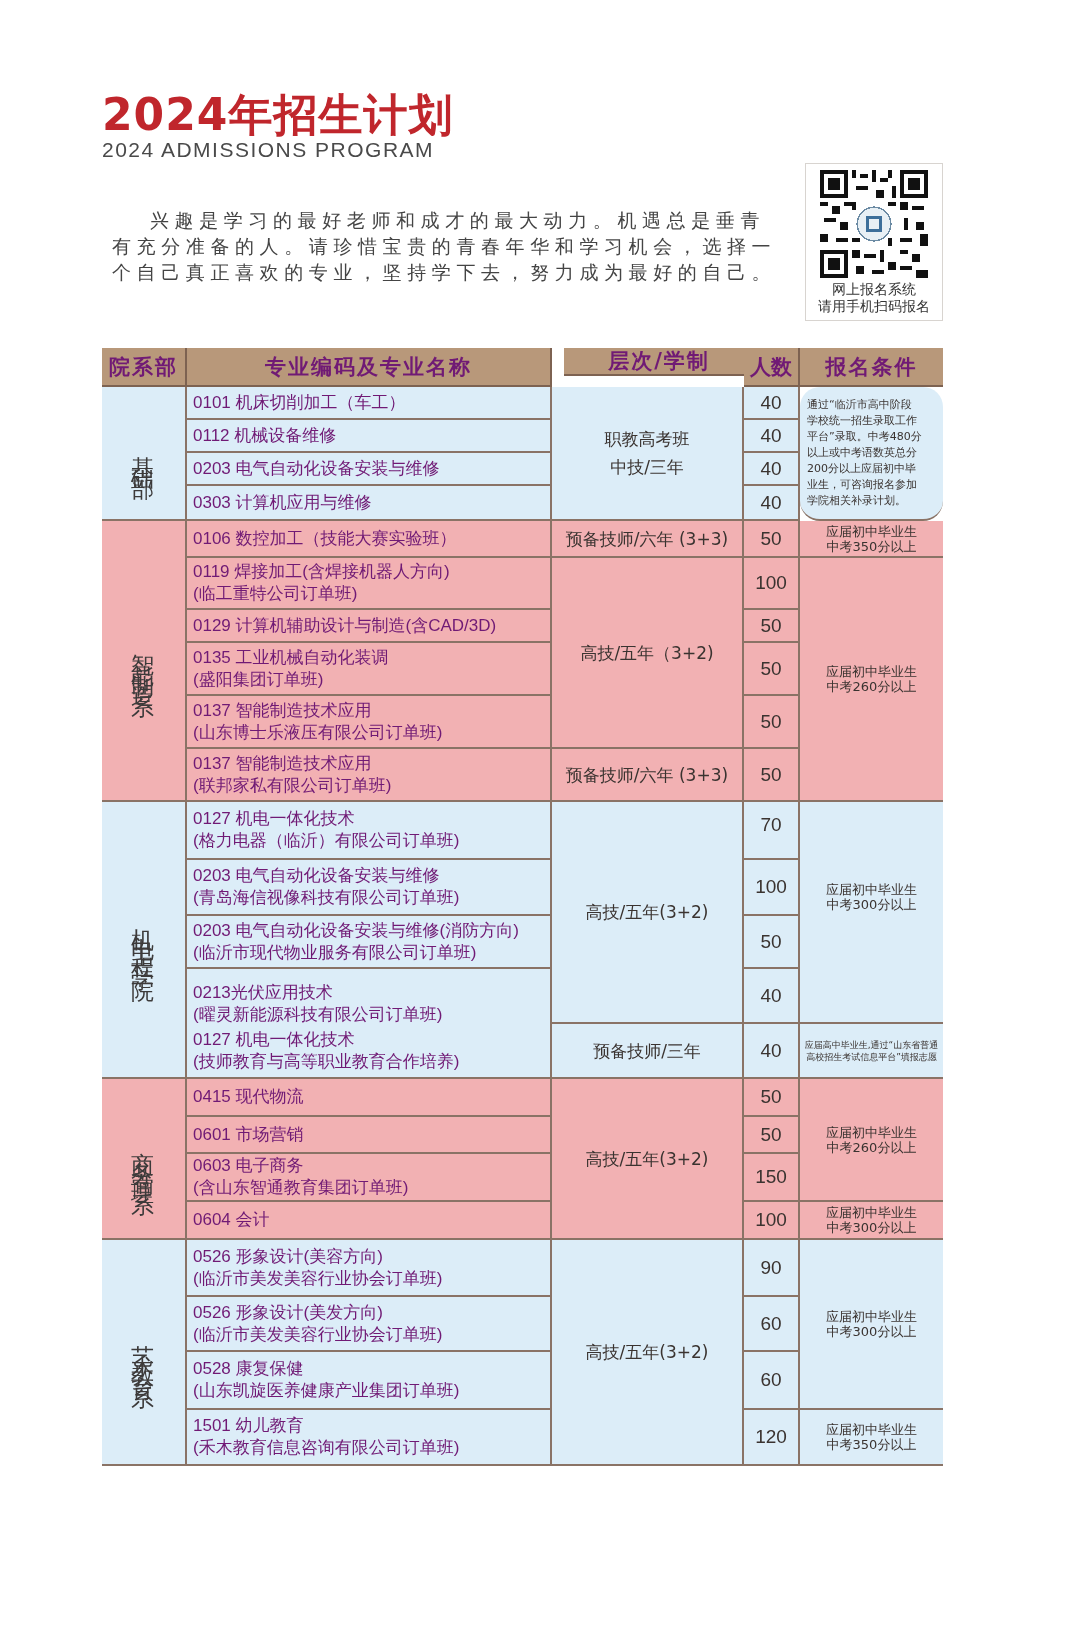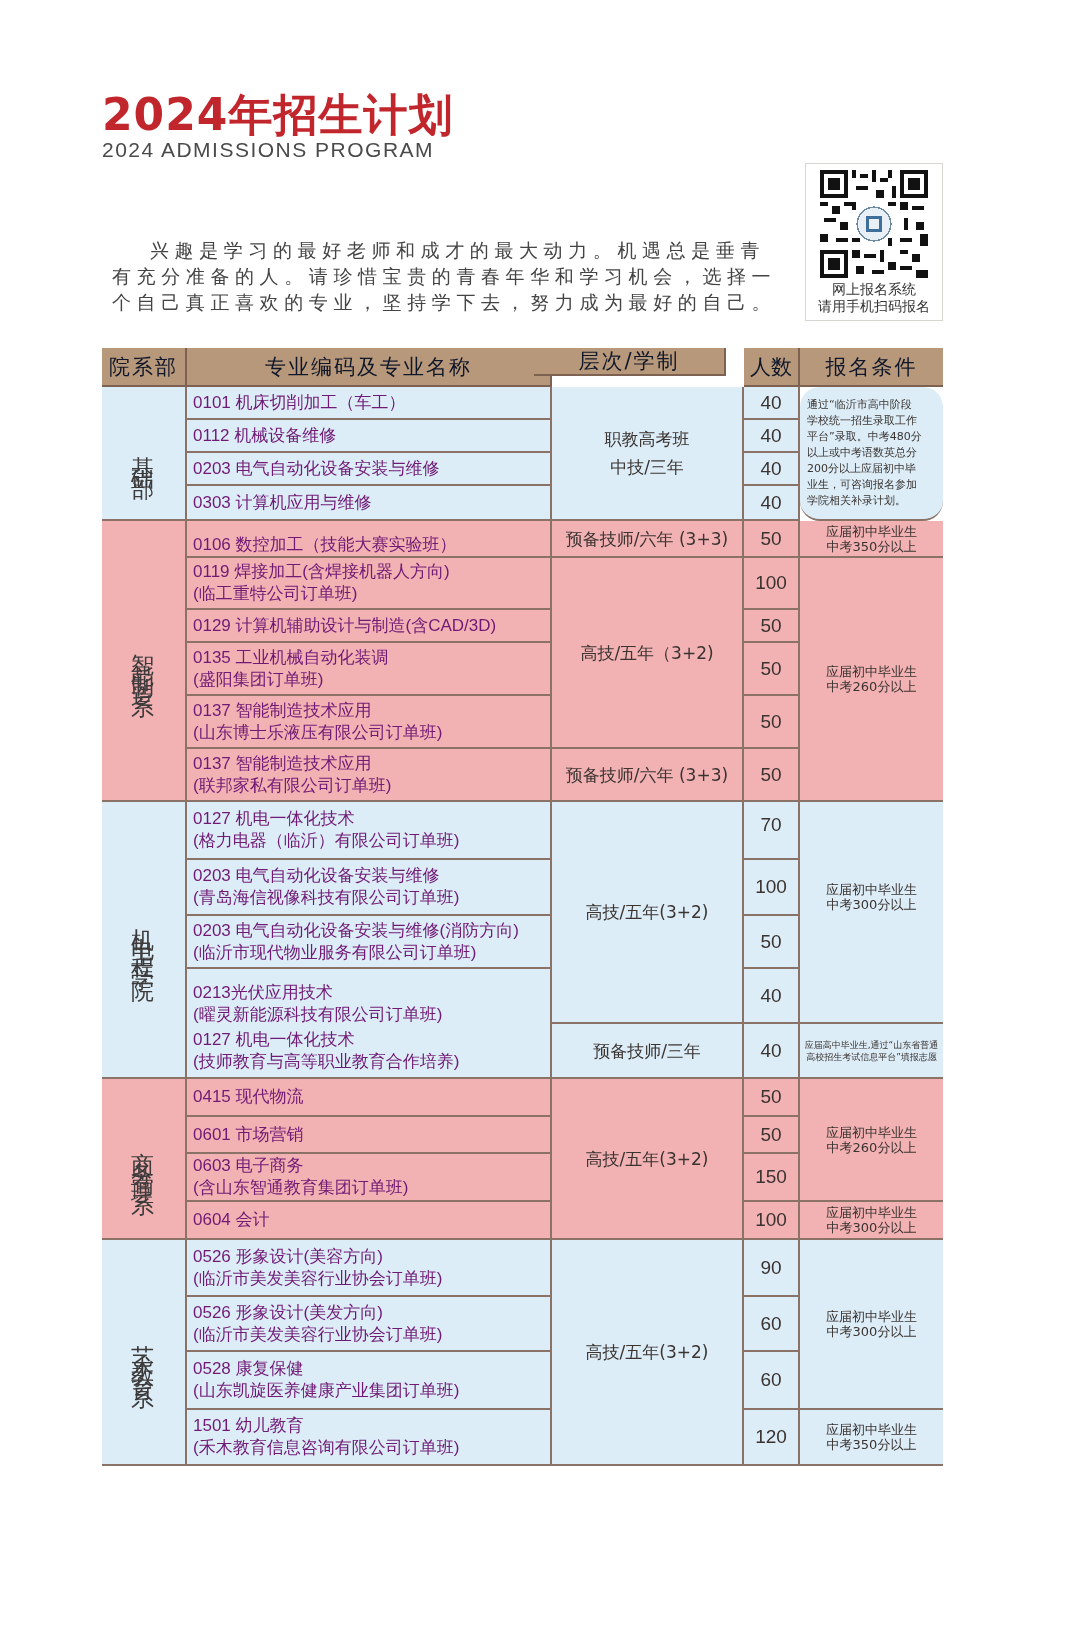--- a/index.html
+++ b/index.html
@@ -16,21 +16,20 @@
   }
   .title-en {
     position:absolute; left:102px; top:138px;
     font-size:21px; color:#4a4a4a; letter-spacing:1.5px;
     font-family:"Liberation Sans",sans-serif;
   }
   .intro {
     position:absolute; left:112px; top:207px; width:665px;
     font-size:19px; line-height:26px; color:#444; letter-spacing:5.6px;
     font-family:"DejaVu Serif",serif;
-    margin-top:30px;
   }
   .intro p { margin:0; text-indent:2em; }
   .qr-box {
     position:absolute; left:805px; top:163px; width:136px; height:156px;
     border:1px solid #d8d4d0; background:#fff;
   }
   .qr-code {
     position:absolute; left:14px; top:6px; width:108px; height:108px;
   }
   .qr-text {
@@ -39,21 +38,21 @@
   }
 
   .table { position:absolute; left:102px; top:348px; width:841px; height:1118px; }
   .cell {
     position:absolute; box-sizing:border-box;
     display:flex; align-items:center;
     border-right:2px solid #8a7366; border-bottom:2px solid #8a7366;
     overflow:hidden;
   }
   .hdr {
-    background:#b8987a; color:#0f172a; font-weight:normal; font-size:21px;
+    background:#b8987a; color:#701a75; font-weight:bold; font-size:21px;
     justify-content:center; letter-spacing:2px;
     border-right:2px solid #7d6251; border-bottom:2px solid #7d6251;
   }
   .blue { background:#dcedf8; }
   .pink { background:#f2b1b3; }
   .dept {
     justify-content:center; font-size:23px; color:#3c3a3a;
     writing-mode:vertical-rl; text-orientation:upright; letter-spacing:10px;
   }
   .major {
@@ -139,21 +138,21 @@
     <rect x="12.3" y="12.3" width="2.4" height="2.4" fill="#e8f0f5"></rect>
   </svg>
   <div class="qr-text" style="top:117px;">网上报名系统</div>
   <div class="qr-text" style="top:134px;">请用手机扫码报名</div>
 </div>
 
 <div class="table">
 
   <div class="cell hdr" style="left:0;top:0;width:85px;height:39px;">院系部</div>
   <div class="cell hdr" style="left:85px;top:0;width:365px;height:39px;">专业编码及专业名称</div>
-  <div class="cell hdr" style="left:432px;top:0;width:192px;height:28px;">层次/学制</div>
+  <div class="cell hdr" style="left:462px;top:0;width:192px;height:28px;">层次/学制</div>
   <div class="cell hdr" style="left:642px;top:0;width:56px;height:39px;letter-spacing:0;">人数</div>
   <div class="cell hdr noright" style="left:698px;top:0;width:143px;height:39px;">报名条件</div>
 
   <div class="cell blue dept" style="left:0;top:39px;width:85px;height:134px;">基础部</div>
   <div class="cell pink dept" style="left:0;top:173px;width:85px;height:281px;">智能制造系</div>
   <div class="cell blue dept" style="left:0;top:454px;width:85px;height:277px;">机电工程学院</div>
   <div class="cell pink dept" style="left:0;top:731px;width:85px;height:161px;">商务管理系</div>
   <div class="cell blue dept" style="left:0;top:892px;width:85px;height:226px;">艺术教育系</div>
 
   <div class="cell blue major" style="left:85px;top:39px;width:365px;height:33px;">
@@ -166,21 +165,21 @@
       <span>0203 电气自动化设备安装与维修</span>
     </div>
   <div class="cell blue major" style="left:85px;top:138px;width:365px;height:35px;">
       <span>0303 计算机应用与维修</span>
     </div>
   <div class="cell blue count" style="left:642px;top:39px;width:56px;height:33px;">40</div>
   <div class="cell blue count" style="left:642px;top:72px;width:56px;height:33px;">40</div>
   <div class="cell blue count" style="left:642px;top:105px;width:56px;height:33px;">40</div>
   <div class="cell blue count" style="left:642px;top:138px;width:56px;height:35px;">40</div>
 
-  <div class="cell pink major" style="left:85px;top:173px;width:365px;height:37px;justify-content:flex-end;">
+  <div class="cell pink major" style="left:85px;top:173px;width:365px;height:37px;">
       <span>0106 数控加工（技能大赛实验班）</span>
     </div>
   <div class="cell pink major" style="left:85px;top:210px;width:365px;height:52px;">
       <span>0119 焊接加工(含焊接机器人方向)</span>
       <span>(临工重特公司订单班)</span>
     </div>
   <div class="cell pink major" style="left:85px;top:262px;width:365px;height:33px;">
       <span>0129 计算机辅助设计与制造(含CAD/3D)</span>
     </div>
   <div class="cell pink major" style="left:85px;top:295px;width:365px;height:53px;">

